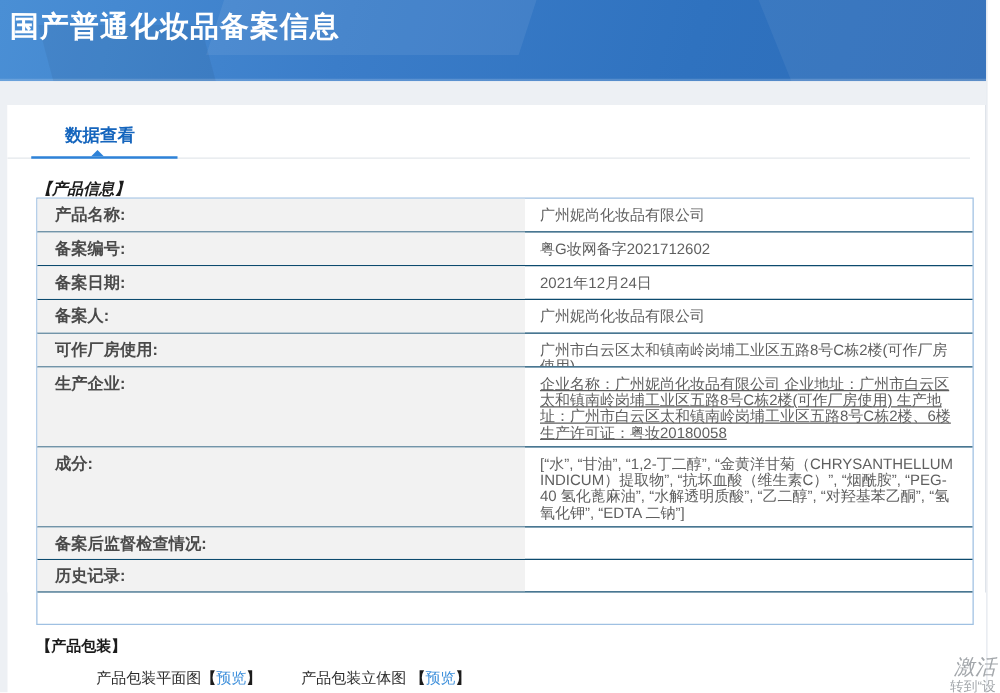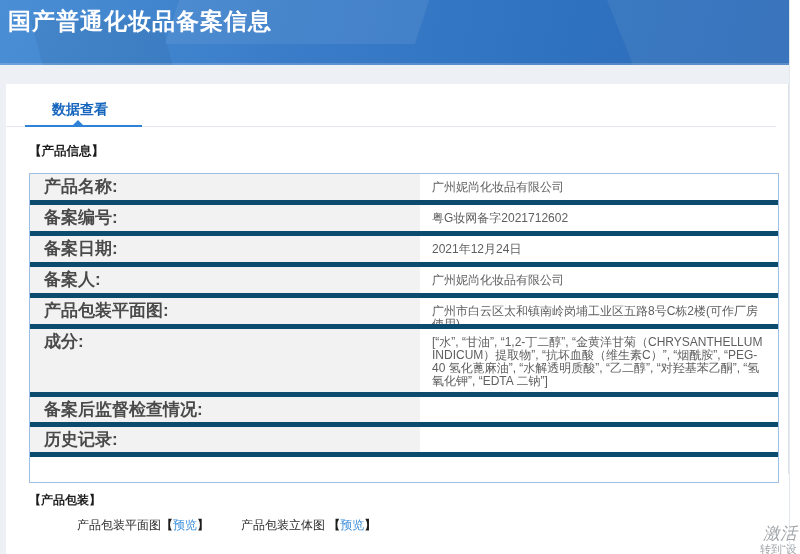--- a/index.html
+++ b/index.html
@@ -41,27 +41,27 @@
   }
   
   .tabbar{padding:16px 0 0 46px;height:16px;}
   .tab{font-size:14px;font-weight:bold;color:#1565bd;cursor:pointer;display:inline-block;line-height:14px;}
   .tabline{position:relative;margin-top:9px;height:3px;}
   .tabline .grayline{position:absolute;left:0;right:12px;top:1px;height:1px;background:#e4e7eb;}
   .tabline .blueseg{position:absolute;left:19px;width:117px;top:0;height:2px;background:#2e82d8;}
   .tabline .tri{position:absolute;left:67px;top:-5px;width:0;height:0;
     border-left:5px solid transparent;border-right:5px solid transparent;border-bottom:5px solid #2e82d8;}
   
-  .sec-title{margin:17px 0 15px 23px;font-size:12.5px;font-weight:bold;color:#1c1c1c;line-height:13px;}
+  .sec-title{margin:17px 0 0 23px;font-size:12.5px;font-weight:bold;color:#1c1c1c;line-height:13px;font-style:italic;}
   
   .tbl{margin-left:23px;width:750px;border:1px solid #9fc0e2;box-sizing:border-box;background:#ffffff;}
-  .row{display:flex;border-top:5px solid #0c4a6e;}
+  .row{display:flex;border-top:1px solid #0c4a6e;}
   .row:first-child{border-top:none;}
   .lbl{width:390px;box-sizing:border-box;padding:7px 0 0 14px;background:#f2f2f2;
-    font-size:17px;font-weight:bold;color:#4a4a4a;line-height:12px;}
+    font-size:13px;font-weight:bold;color:#4a4a4a;line-height:12px;}
   .val{flex:1;box-sizing:border-box;padding:7px 14px 4px 12px;font-size:12px;color:#5f5f5f;line-height:13px;}
   .h-s{height:26px;box-sizing:border-box;overflow:hidden;}
   .h-e{height:25px;box-sizing:border-box;overflow:hidden;}
   .h-m{min-height:45px;}
   .u{text-decoration:underline;}
   
   .pkg-title{margin:9px 0 0 23px;font-size:12px;font-weight:bold;color:#1c1c1c;}
   .pkg-row{margin:8px 0 0 71px;font-size:12px;color:#2b2b2b;}
   .pkg-row .grp2{margin-left:32px;}
   .bracket{font-weight:bold;color:#1c1c1c;}
@@ -109,22 +109,26 @@
     </div>
     <div class="row">
       <div class="lbl h-s">备案日期:</div>
       <div class="val h-s">2021年12月24日</div>
     </div>
     <div class="row">
       <div class="lbl h-s">备案人:</div>
       <div class="val h-s">广州妮尚化妆品有限公司</div>
     </div>
     <div class="row">
-      <div class="lbl h-s">产品包装平面图:</div>
+      <div class="lbl h-s">可作厂房使用:</div>
       <div class="val h-s">广州市白云区太和镇南岭岗埔工业区五路8号C栋2楼(可作厂房使用)</div>
+    </div>
+    <div class="row">
+      <div class="lbl h-m">生产企业:</div>
+      <div class="val h-m u">企业名称：广州妮尚化妆品有限公司 企业地址：广州市白云区太和镇南岭岗埔工业区五路8号C栋2楼(可作厂房使用)  生产地址：广州市白云区太和镇南岭岗埔工业区五路8号C栋2楼、6楼 生产许可证：粤妆20180058</div>
     </div>
     <div class="row">
       <div class="lbl h-m">成分:</div>
       <div class="val h-m">[“水”, “甘油”, “1,2-丁二醇”, “金黄洋甘菊（CHRYSANTHELLUM INDICUM）提取物”, “抗坏血酸（维生素C）”, “烟酰胺”, “PEG-40 氢化蓖麻油”, “水解透明质酸”, “乙二醇”, “对羟基苯乙酮”, “氢氧化钾”, “EDTA 二钠”]</div>
     </div>
     <div class="row">
       <div class="lbl h-e">备案后监督检查情况:</div>
       <div class="val h-e"></div>
     </div>
     <div class="row">

